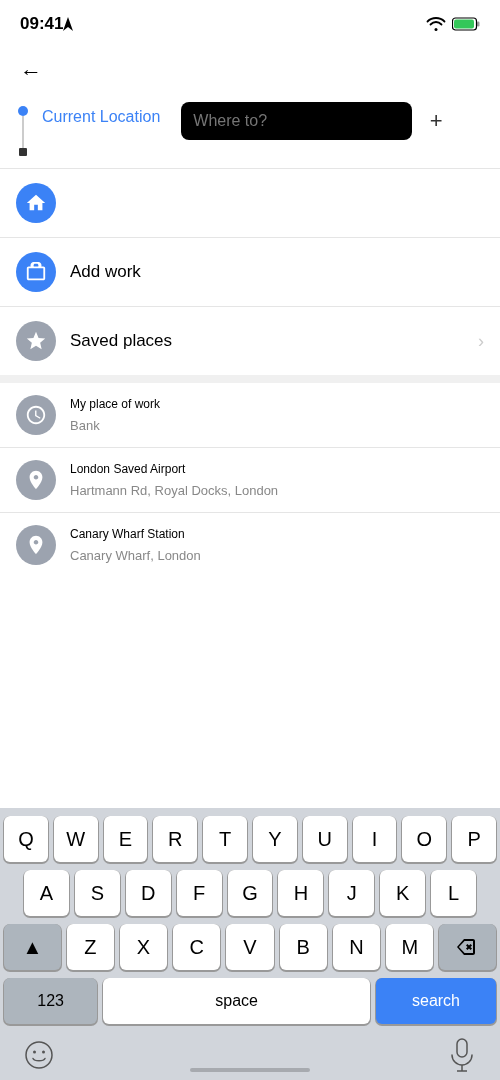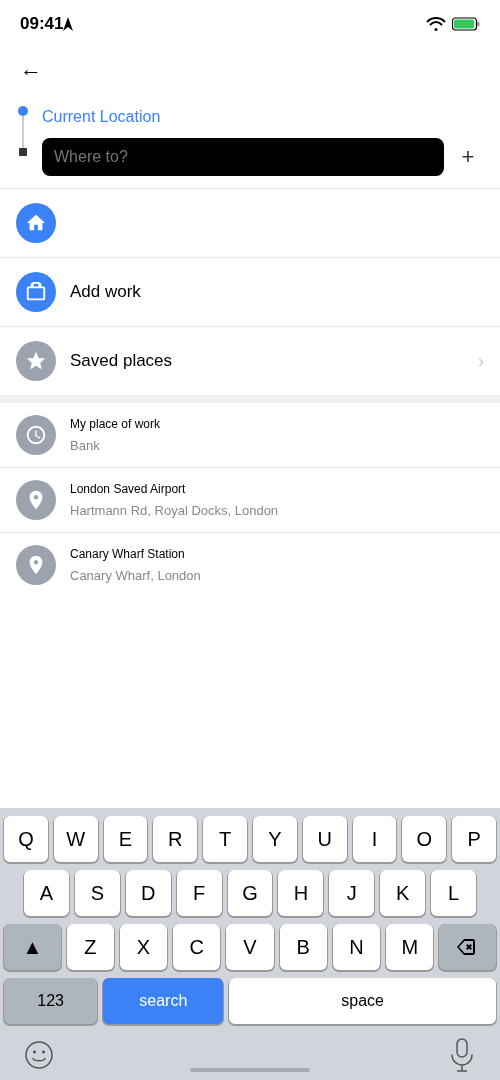--- a/index.html
+++ b/index.html
@@ -77,22 +77,22 @@
     }
     .dot-square {
       width: 8px;
       height: 8px;
       background: #333;
       border-radius: 1px;
     }
     .location-inputs {
       flex: 1;
       display: flex;
-      flex-direction: column;
-      gap: 6px;
+      flex-direction: row;
+      gap: 21px;
     }
     .loc-from {
       color: #3b82f6;
       font-size: 16px;
       padding: 6px 0;
     }
     .loc-to-row {
       display: flex;
       align-items: center;
       gap: 8px;
@@ -421,22 +421,22 @@
     <div class="key">M</div>
     <div class="key key-dark" style="min-width:50px; flex:1.2;">
       <svg width="22" height="16" viewBox="0 0 22 16">
         <path d="M16 0H7L0 8l7 8h9c1.1 0 2-.9 2-2V2c0-1.1-.9-2-2-2zm0 14H7.58L1.92 8l5.66-6H16v12zm-2.41-9L12 6.59 10.41 5 9 6.41 10.59 8 9 9.59 10.41 11 12 9.41 13.59 11 15 9.59 13.41 8 15 6.41 13.59 5z" fill="#000"></path>
       </svg>
     </div>
   </div>
 
   <div class="key-row keyboard-bottom-row">
     <div class="key key-dark" style="flex:1.4; font-size:16px;">123</div>
+    <div class="key" style="flex:4; font-size:16px;">space</div>
     <div class="key key-blue" style="flex:1.8; font-size:16px;">search</div>
-    <div class="key" style="flex:4; font-size:16px;">space</div>
   </div>
 
   <div class="keyboard-extras">
     <svg width="30" height="30" viewBox="0 0 30 30">
       <circle cx="15" cy="15" r="13" stroke="#555" stroke-width="1.5" fill="none"></circle>
       <circle cx="10.5" cy="12" r="1.5" fill="#555"></circle>
       <circle cx="19.5" cy="12" r="1.5" fill="#555"></circle>
       <path d="M9 18.5c1.5 3 10.5 3 12 0" stroke="#555" stroke-width="1.5" fill="none" stroke-linecap="round"></path>
     </svg>
     <svg width="28" height="34" viewBox="0 0 28 34">

